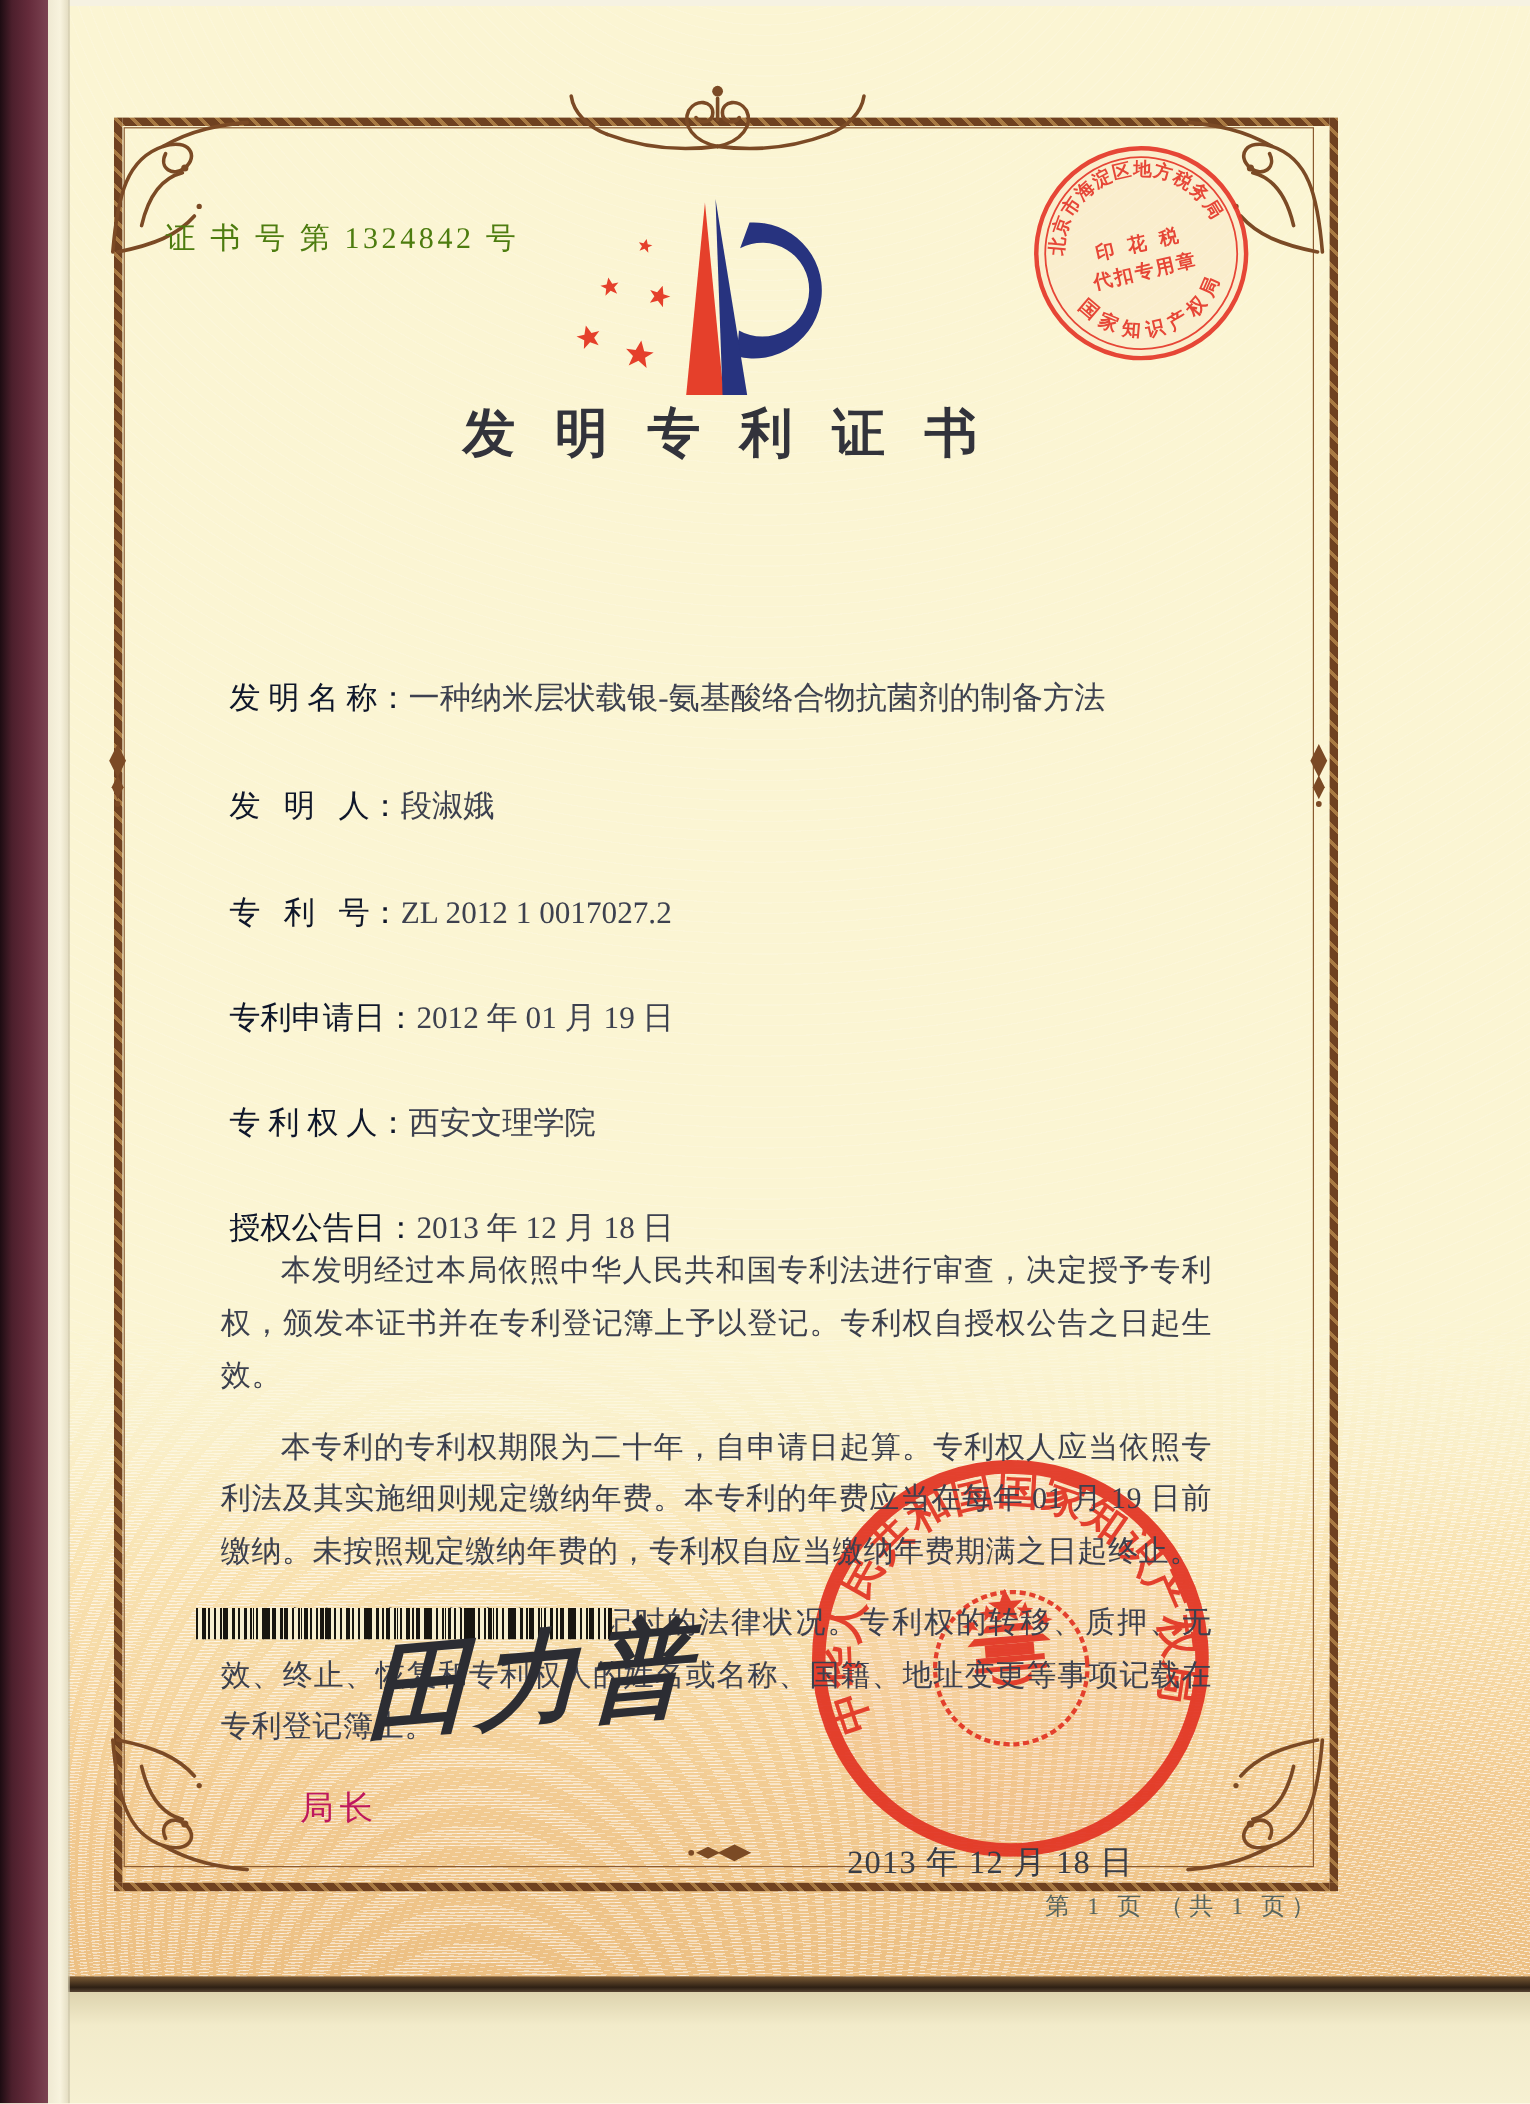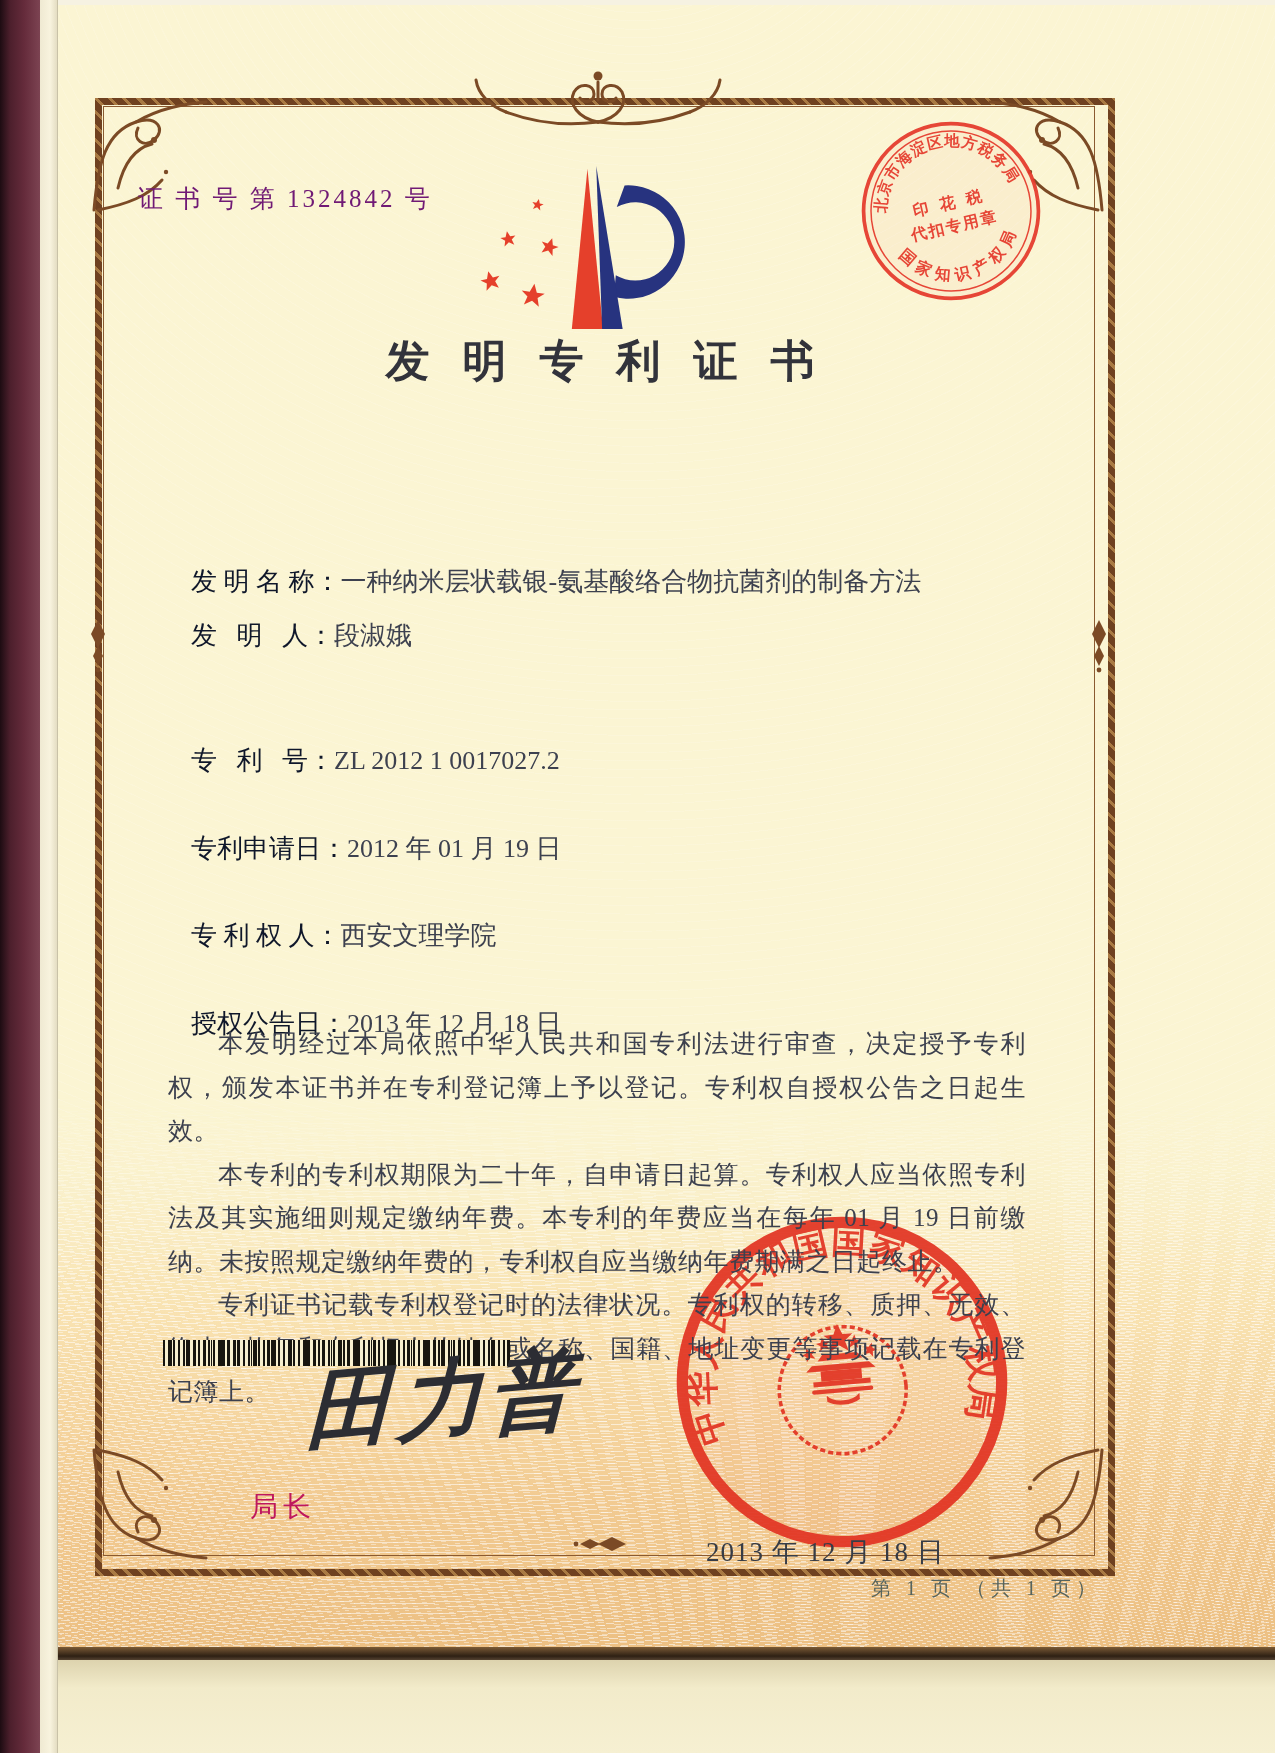--- a/index.html
+++ b/index.html
@@ -38,29 +38,29 @@
   
   .frame{position:absolute;left:95px;top:98px;width:1006px;height:1464px;z-index:2;
     border:7px solid transparent;
     border-image:repeating-linear-gradient(45deg,#6f4120 0 4px,#a97a43 4px 7px,#6f4120 7px 10px) 7;}
   .frame-inner{position:absolute;left:103px;top:106px;width:990px;height:1448px;z-index:2;
     border:1px solid #8a5a30;}
   .ornament{position:absolute;z-index:2;}
 
   
   .txt{position:absolute;z-index:4;color:#3f4452;}
-  .cert-no{left:138px;top:182px;font-size:25px;letter-spacing:3px;color:#701a75;white-space:pre;}
+  .cert-no{left:138px;top:182px;font-size:25px;letter-spacing:3px;color:#4d7c0f;white-space:pre;}
   .title{left:150px;top:332px;width:900px;text-align:center;font-size:44px;font-weight:600;
          color:#32333b;letter-spacing:33px;padding-left:33px;box-sizing:border-box;}
   .field-row{left:165px;font-size:26px;white-space:pre;}
   .field-label{color:#0f172a;}
   .field-value{color:#3d414f;}
   .paras{left:168px;top:1022px;width:858px;font-size:25px;line-height:43.5px;
          color:#3c404e;text-align:justify;}
-  .paras p{margin:0;text-indent:2em;letter-spacing:.5px;}
+  .paras p{margin:16px;text-indent:2em;letter-spacing:.5px;}
   .barcode{position:absolute;left:163px;top:1340px;width:347px;height:26px;z-index:4;
     background:
       repeating-linear-gradient(90deg,#17150f 0 2px,rgba(0,0,0,0) 2px 5px),
       repeating-linear-gradient(90deg,#17150f 0 1px,rgba(0,0,0,0) 1px 8px),
       repeating-linear-gradient(90deg,rgba(0,0,0,0) 0 6px,#17150f 6px 9px,rgba(0,0,0,0) 9px 17px);
     background-color:#f7efcf;}
   .director-label{left:250px;top:1488px;font-size:28px;letter-spacing:5px;color:#be185d;}
   .signature{left:305px;top:1342px;font-size:86px;font-weight:bold;font-style:italic;
     color:#2c2d33;transform:rotate(-5deg) skewX(-6deg);letter-spacing:6px;z-index:4;}
   .seal-date{left:706px;top:1534px;font-size:27px;letter-spacing:1px;color:#373c46;z-index:5;}
@@ -169,21 +169,21 @@
     <text class="stamp-text" fill="#e5392b" font-size="17" letter-spacing="6">
       <textPath href="#tax-arc-bottom" startOffset="50%" text-anchor="middle">国家知识产权局</textPath>
     </text>
   </svg>
 
   <div class="txt title">发明专利证书</div>
 
   <div class="txt field-row" style="top:534px">
     <span class="field-label">发 明 名 称：</span><span class="field-value">一种纳米层状载银-氨基酸络合物抗菌剂的制备方法</span>
   </div>
-  <div class="txt field-row" style="top:588px">
+  <div class="txt field-row" style="top:624px">
     <span class="field-label">发   明   人：</span><span class="field-value">段淑娥</span>
   </div>
   <div class="txt field-row" style="top:713px">
     <span class="field-label">专   利   号：</span><span class="field-value">ZL 2012 1 0017027.2</span>
   </div>
   <div class="txt field-row" style="top:801px">
     <span class="field-label">专利申请日：</span><span class="field-value">2012 年 01 月 19 日</span>
   </div>
   <div class="txt field-row" style="top:888px">
     <span class="field-label">专 利 权 人：</span><span class="field-value">西安文理学院</span>

